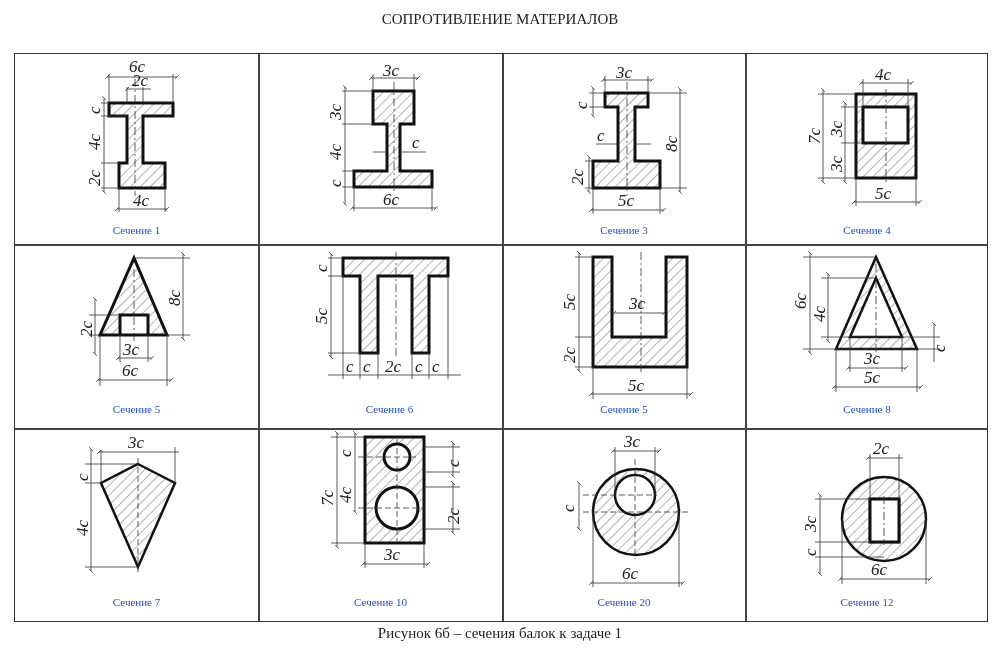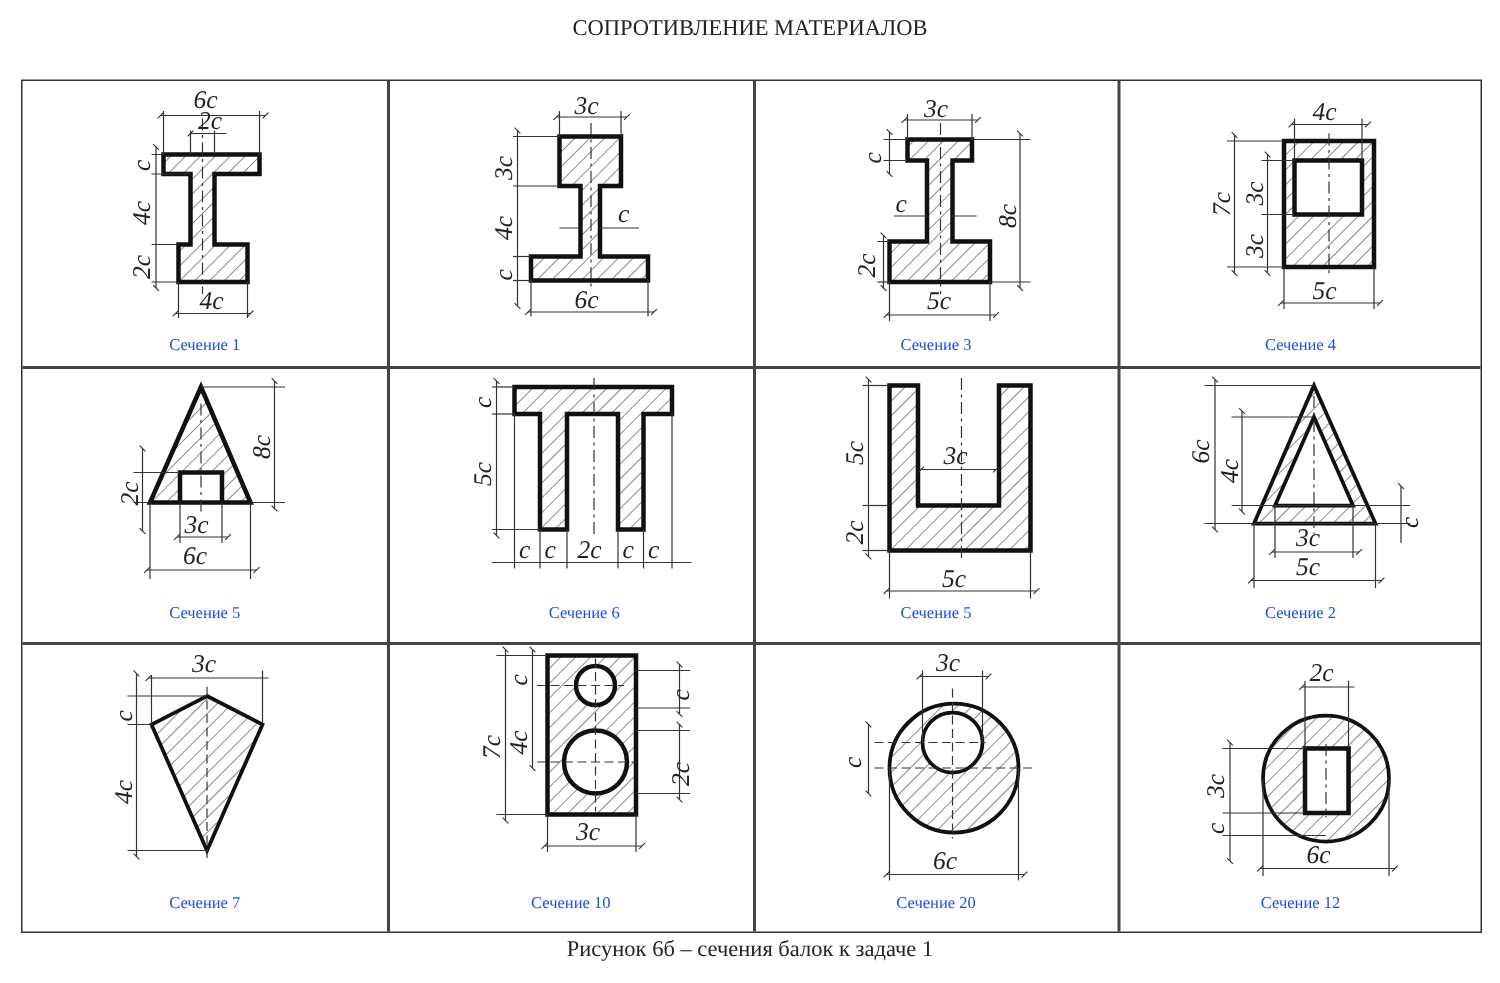--- a/index.html
+++ b/index.html
@@ -333,21 +333,21 @@
   </svg>
 
   
   <div class="caption" style="top:170px;left:0;width:243px">Сечение 1</div>
   <div class="caption" style="top:170px;left:488px;width:242px">Сечение 3</div>
   <div class="caption" style="top:170px;left:731px;width:242px">Сечение 4</div>
 
   <div class="caption" style="top:349px;left:0;width:243px">Сечение 5</div>
   <div class="caption" style="top:349px;left:244px;width:261px">Сечение 6</div>
   <div class="caption" style="top:349px;left:488px;width:242px">Сечение 5</div>
-  <div class="caption" style="top:349px;left:731px;width:242px">Сечение 2</div>
+  <div class="caption" style="top:349px;left:731px;width:242px">Сечение 8</div>
 
   <div class="caption" style="top:542px;left:0;width:243px">Сечение 7</div>
   <div class="caption" style="top:542px;left:244px;width:243px">Сечение 10</div>
   <div class="caption" style="top:542px;left:488px;width:242px">Сечение 20</div>
   <div class="caption" style="top:542px;left:731px;width:242px">Сечение 12</div>
 </div>
 
 <div class="fig-caption">Рисунок 6б – сечения балок к задаче 1</div>
 
 </body></html>

